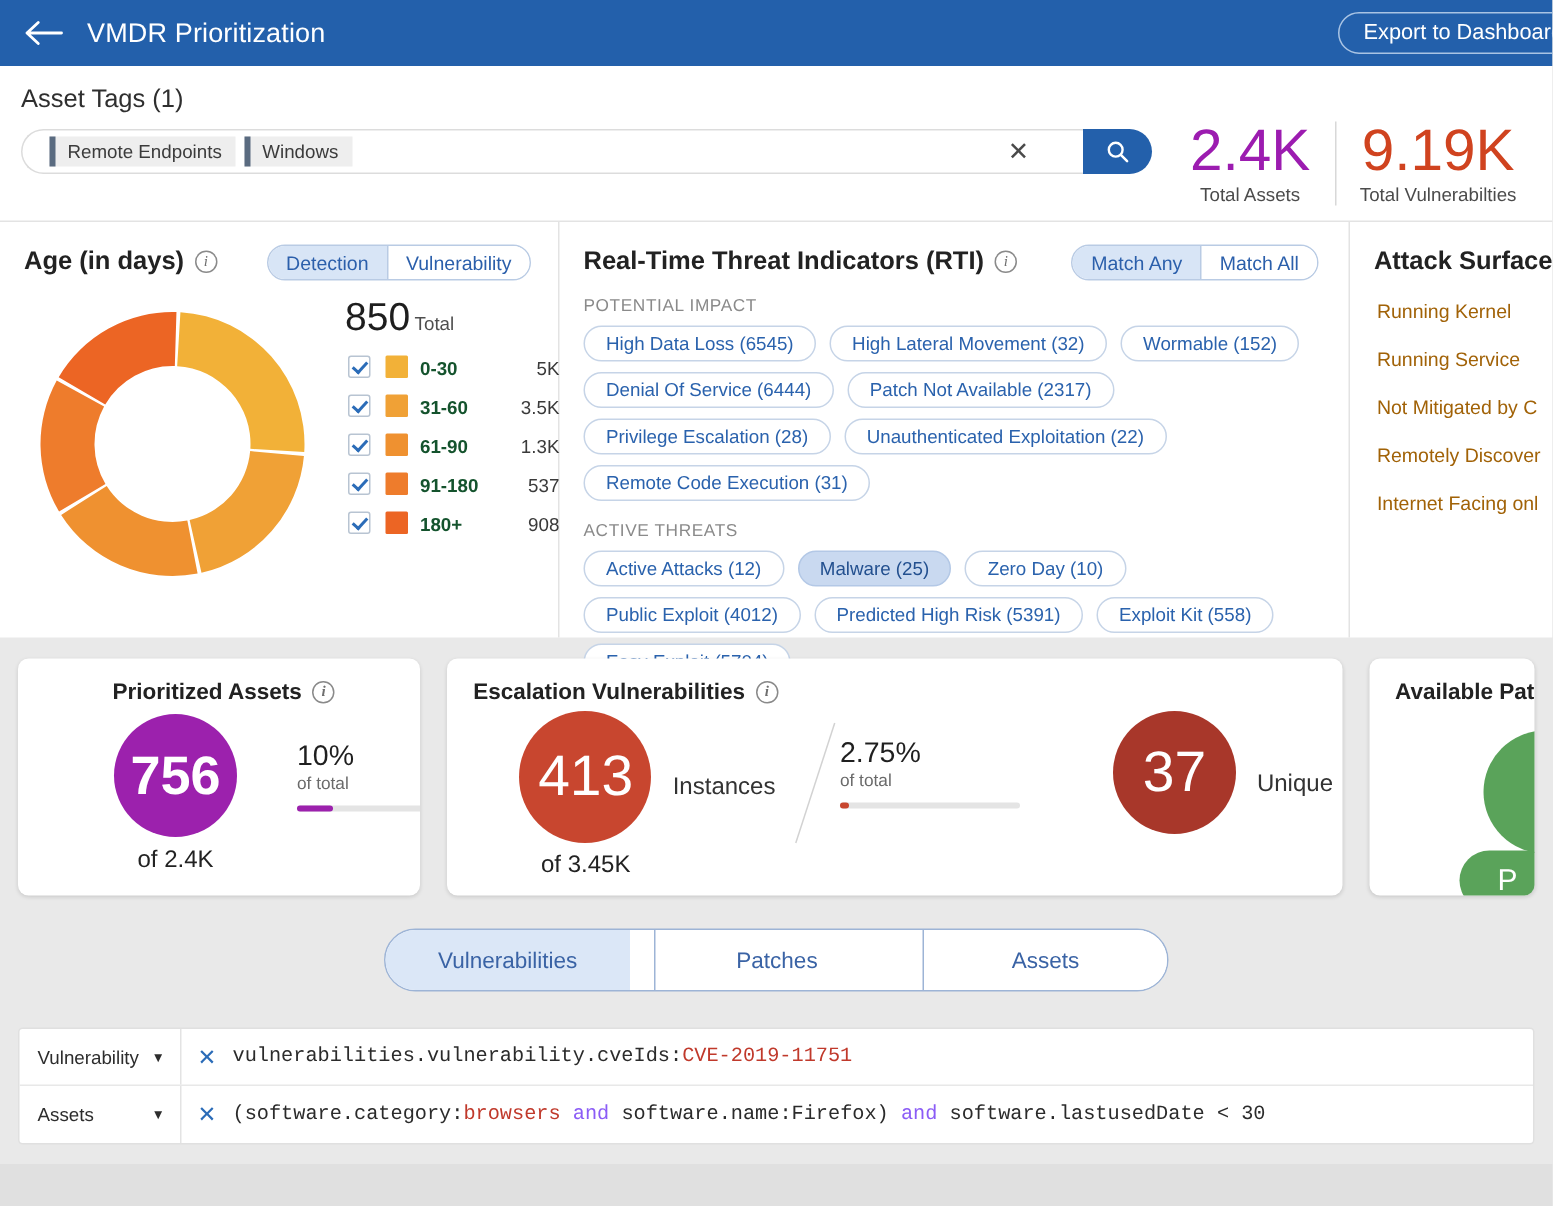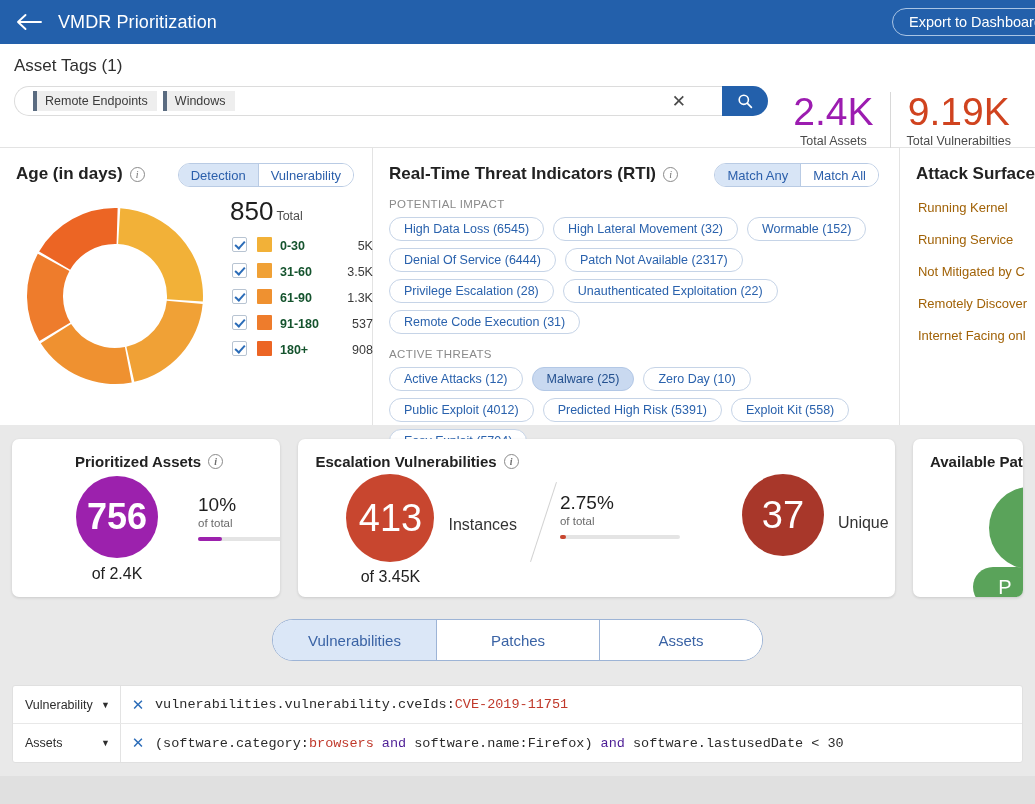--- a/index.html
+++ b/index.html
@@ -93,21 +93,21 @@
     font-family: "Liberation Sans", sans-serif;
   }
   .search-btn {
     width: 46px;
     background: #2360ab;
     border-radius: 0 16px 16px 0;
     display: flex; align-items: center; justify-content: center;
     cursor: pointer;
   }
   .kpis {
-    position: absolute; right: 8px; top: 48px;
+    position: absolute; right: 8px; top: 37px;
     display: flex; align-items: flex-end;
   }
   .kpi { text-align: center; padding: 0 16px; }
   .kpi + .kpi { border-left: 1px solid #d8d8d8; }
   .kpi .num { font-size: 39px; line-height: 40px; font-weight: 400; }
   .kpi .lbl { font-size: 12.5px; color: #4b4b4b; margin-top: 2px; }
   .kpi.assets .num { color: #9c1cb0; }
   .kpi.vulns .num { color: #d0431f; }
 
   
@@ -233,21 +233,21 @@
     margin-top: 8px; width: 110px; height: 4px;
     background: #e4e4e4; border-radius: 2px; position: relative;
   }
   .meter .fill { position: absolute; left: 0; top: 0; height: 4px; border-radius: 2px; }
   .slash { width: 1px; background: #d2d2d2; transform: rotate(18deg); }
 
   
   .tabsrow { display: flex; justify-content: center; margin-top: 22px; }
   .tabs {
     display: inline-flex; border: 1px solid #9db4d6;
-    border-radius: 22px; overflow: hidden; background: #fff; height: 42px;
+    border-radius: 22px; overflow: hidden; background: #fff; height: 42px; gap: 16px;
   }
   .tabs .tab {
     display: flex; align-items: center; justify-content: center;
     width: 163px; font-size: 15px; color: #3a63a5; cursor: pointer; background: #fff;
   }
   .tabs .tab.active { background: #dbe7f7; }
   .tabs .tab + .tab { border-left: 1px solid #9db4d6; }
 
   
   .queries {
@@ -268,21 +268,21 @@
   .qsel .caret { font-size: 9px; color: #2d2d2d; }
   .qx {
     width: 34px; display: flex; align-items: center; justify-content: center;
     color: #2b6cb8; font-size: 15px; cursor: pointer;
   }
   .qtext {
     font-family: "Liberation Mono", monospace;
     font-size: 13.5px; color: #2b2b2b; white-space: nowrap; overflow: hidden;
   }
   .qtext .red { color: #c0392b; }
-  .qtext .purple { color: #4c1d95; margin-top: 36px; }
+  .qtext .purple { color: #8b5cf6; margin-top: 36px; }
 
   .bottomfill {
     position: absolute; left: 0; bottom: 0; width: 1035px; height: 28px;
     background: #e0e0e0;
   }
 </style>
 </head>
 <body>
 
 <div class="topbar">

